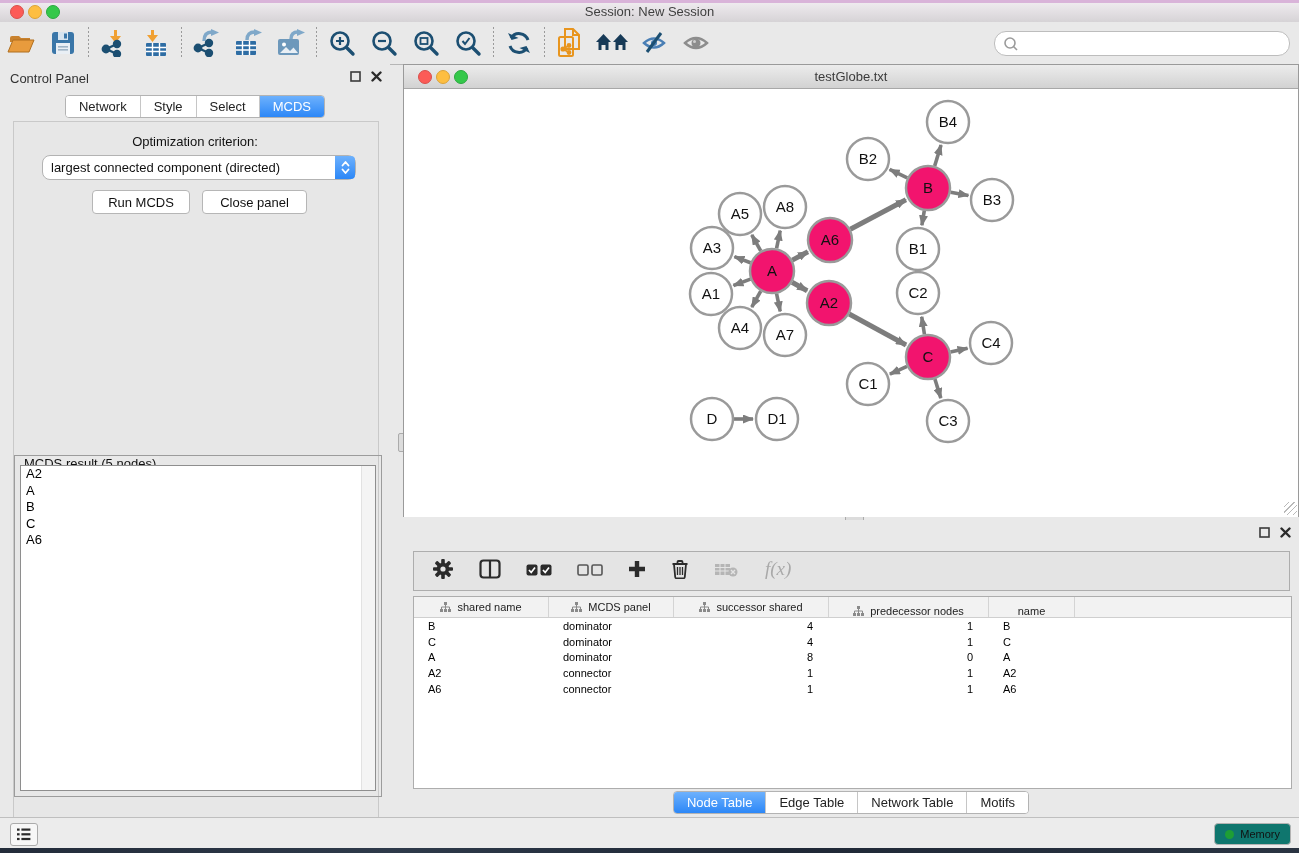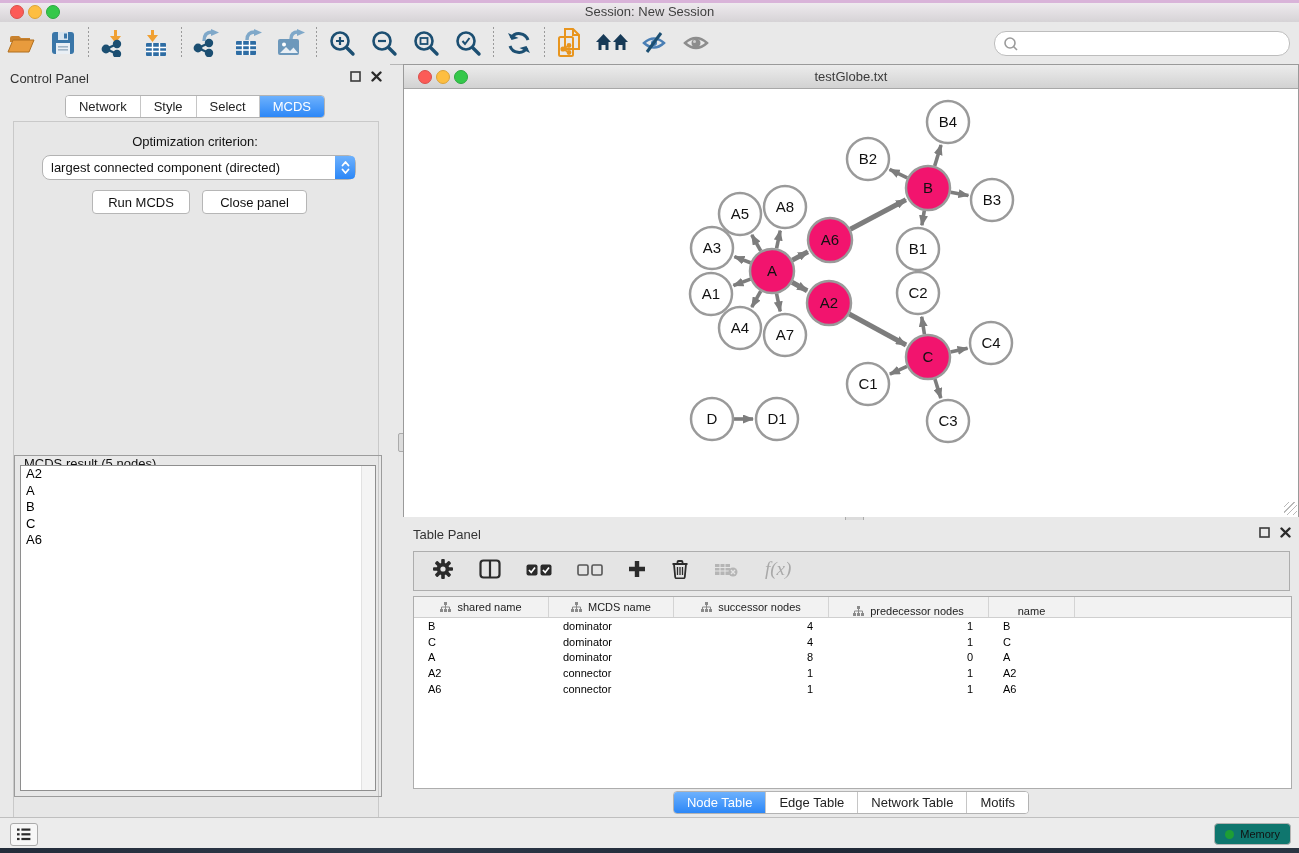--- a/index.html
+++ b/index.html
@@ -397,21 +397,20 @@
             <circle cx="373" cy="330" r="21" fill="#FFFFFF" stroke="#9A9A9A" stroke-width="2.5"></circle>
             <text x="373" y="335" text-anchor="middle" font-size="15" fill="#111111" font-family="Liberation Sans, sans-serif">D1</text>
           </g>
         </g>
     </svg>
   </div>
   <div id="net-resize"></div>
 </div>
 
 <div class="abs" id="table-panel">
-  <div class="panel-title">Table Panel</div>
   <div class="panel-btns">
     <svg width="11" height="11" viewBox="0 0 11 11">
       <rect x="1" y="1" width="9" height="9" fill="none" stroke="#3a3a3a" stroke-width="1.6"></rect>
     </svg>
     <svg width="11" height="11" viewBox="0 0 11 11">
       <path d="M1.5 1.5 L9.5 9.5 M9.5 1.5 L1.5 9.5" stroke="#2b2b2b" stroke-width="2.4" stroke-linecap="round"></path>
     </svg>
   </div>
   <div id="tp-toolbar">
     <div>
@@ -488,33 +487,33 @@
         <div class="hcell" style="width: 125px;">
           <svg width="11" height="11" viewBox="0 0 11 11">
             <g fill="#8a8a8a">
               <rect x="4" y="0" width="3" height="3"></rect>
               <rect x="0" y="7" width="3" height="3"></rect>
               <rect x="4" y="7" width="3" height="3"></rect>
               <rect x="8" y="7" width="3" height="3"></rect>
               <path d="M5.5 3 v2 M1.5 7 v-2 h8 v2 M5.5 5 v2" stroke="#8a8a8a" stroke-width="1" fill="none"></path>
             </g>
           </svg>
-          <span>MCDS name</span>
+          <span>MCDS panel</span>
         </div>
         <div class="hcell" style="width: 155px;">
           <svg width="11" height="11" viewBox="0 0 11 11">
             <g fill="#8a8a8a">
               <rect x="4" y="0" width="3" height="3"></rect>
               <rect x="0" y="7" width="3" height="3"></rect>
               <rect x="4" y="7" width="3" height="3"></rect>
               <rect x="8" y="7" width="3" height="3"></rect>
               <path d="M5.5 3 v2 M1.5 7 v-2 h8 v2 M5.5 5 v2" stroke="#8a8a8a" stroke-width="1" fill="none"></path>
             </g>
           </svg>
-          <span>successor nodes</span>
+          <span>successor shared</span>
         </div>
         <div class="hcell" style="width: 160px; align-items: flex-end;">
           <svg width="11" height="11" viewBox="0 0 11 11">
             <g fill="#8a8a8a">
               <rect x="4" y="0" width="3" height="3"></rect>
               <rect x="0" y="7" width="3" height="3"></rect>
               <rect x="4" y="7" width="3" height="3"></rect>
               <rect x="8" y="7" width="3" height="3"></rect>
               <path d="M5.5 3 v2 M1.5 7 v-2 h8 v2 M5.5 5 v2" stroke="#8a8a8a" stroke-width="1" fill="none"></path>
             </g>

